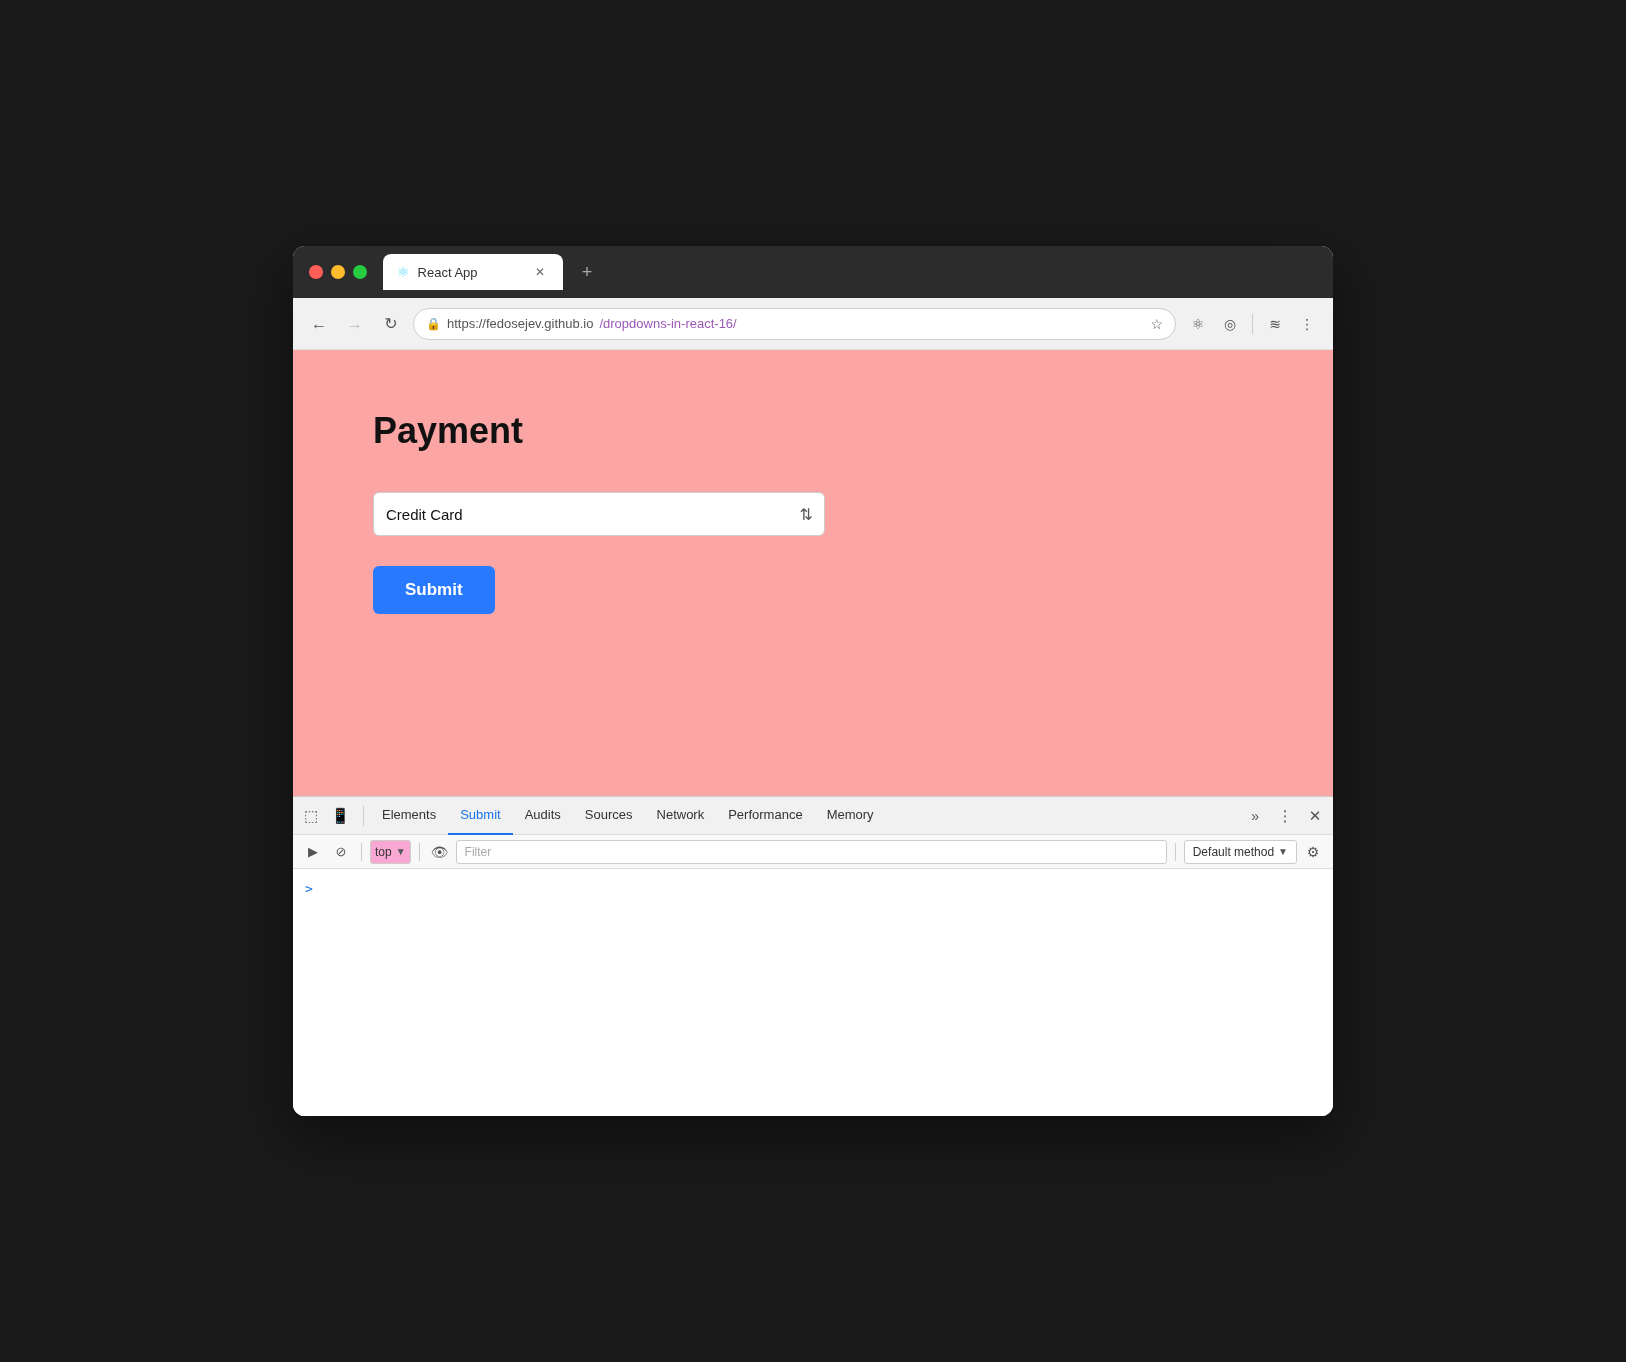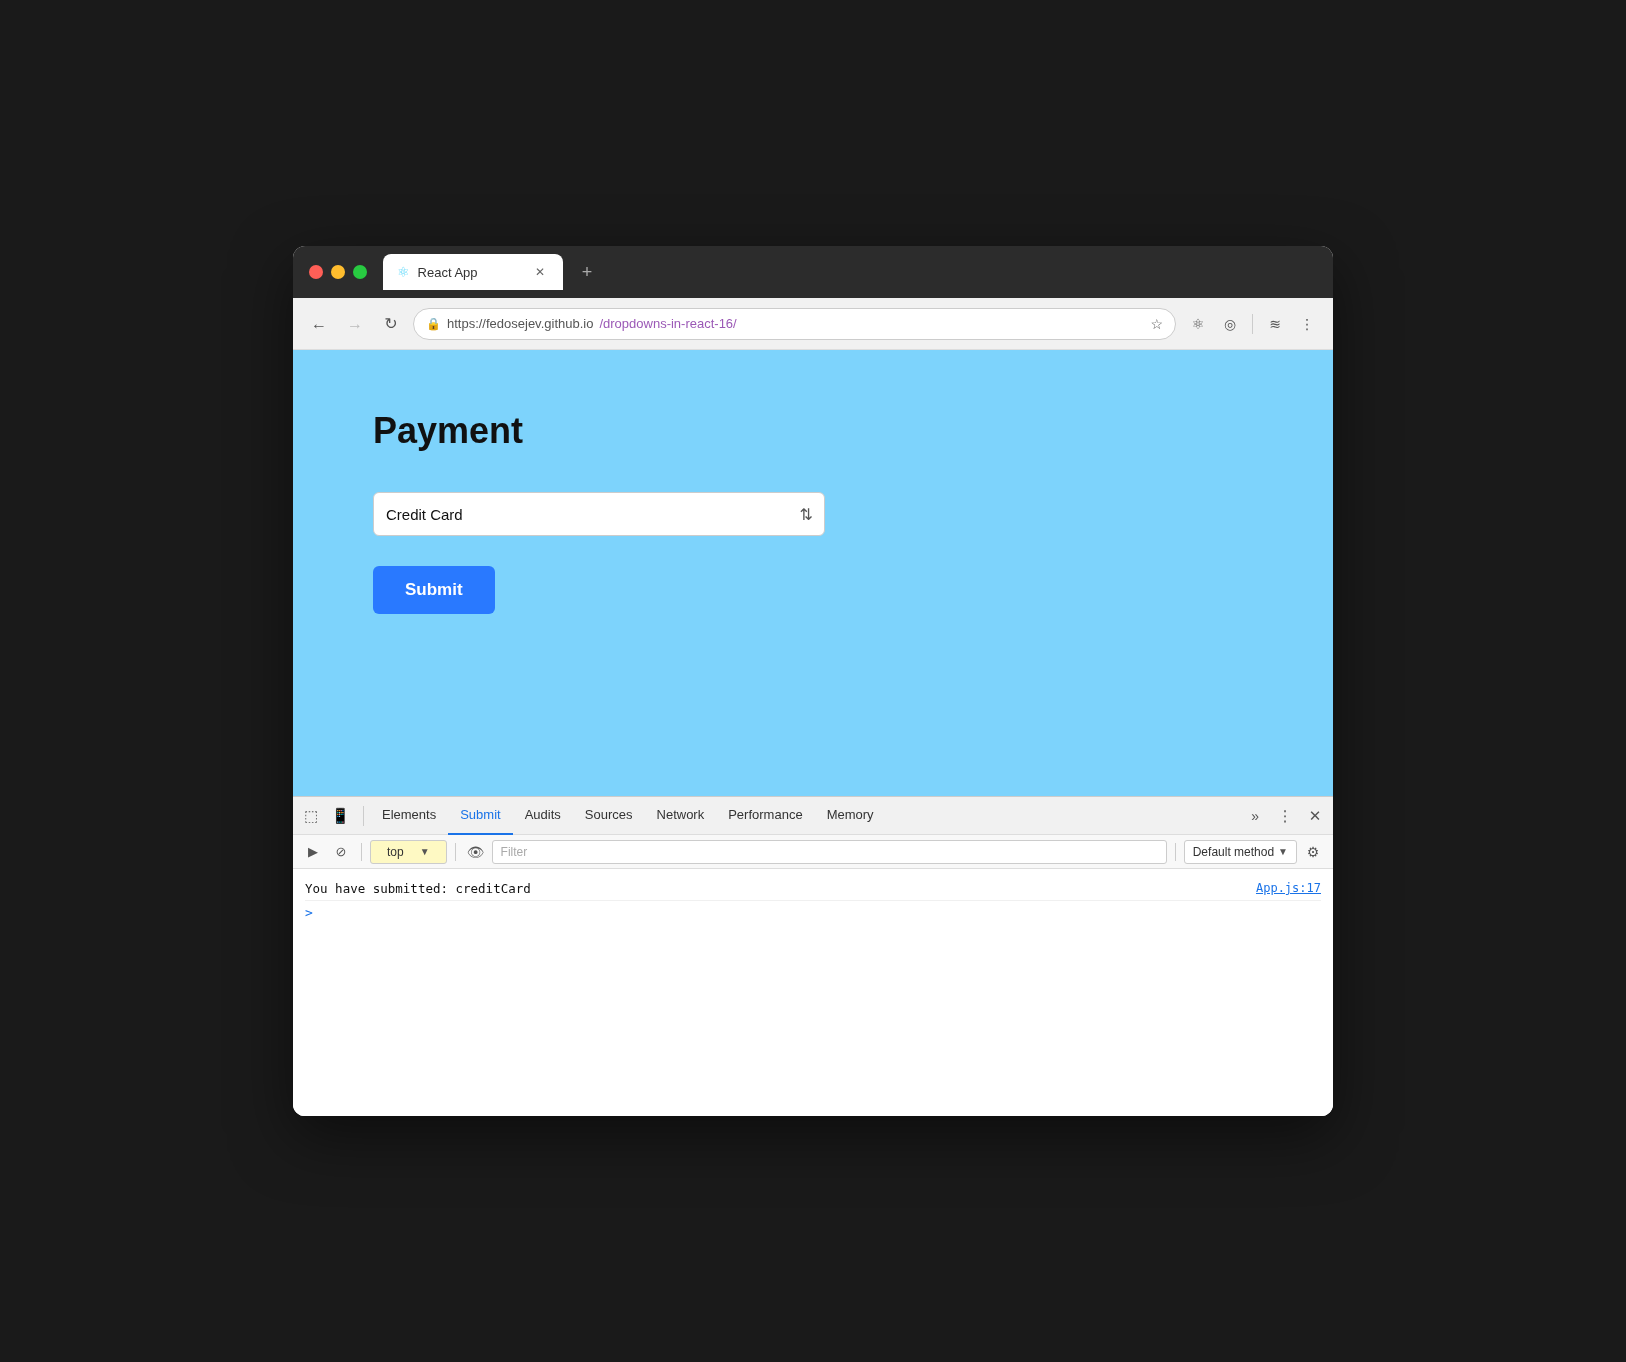--- a/index.html
+++ b/index.html
@@ -148,21 +148,21 @@
     .toolbar-divider {
       width: 1px;
       height: 20px;
       background: #ccc;
       margin: 0 4px;
     }
 
     
     .page-content {
       flex: 1;
-      background: #7dd3fc;
+      background: #fca5a5;
       padding: 60px 80px;
       overflow-y: auto;
     }
 
     .page-title {
       font-size: 36px;
       font-weight: 700;
       color: #111;
       margin-bottom: 40px;
     }
@@ -323,25 +323,25 @@
     .console-sep {
       width: 1px;
       height: 18px;
       background: #ccc;
       margin: 0 4px;
     }
 
     .context-selector {
       display: flex;
       align-items: center;
-      gap: 16px;
-      background: #fef9c3;
+      gap: 4px;
+      background: #f9a8d4;
       border: 1px solid #ccc;
       border-radius: 3px;
-      padding: 2px 16px;
+      padding: 2px 4px;
       font-size: 12px;
       color: #333;
       cursor: pointer;
       height: 24px;
     }
     .context-selector-arrow { font-size: 10px; color: #555; }
 
     .console-eye {
       width: 24px;
       height: 24px;
@@ -560,23 +560,19 @@
 
       <div class="levels-selector">
         <span>Default method</span>
         <span class="levels-arrow">▼</span>
       </div>
 
       <div class="settings-btn">⚙</div>
     </div>
 
     <div class="console-output">
-      <div class="console-log-line">
-        <span class="console-log-text">You have submitted: creditCard</span>
-        <span class="console-log-source">App.js:17</span>
-      </div>
       <div class="console-prompt">
         <span class="console-chevron">&gt;</span>
       </div>
     </div>
 
   </div>
 </div>
 
 </body></html>

